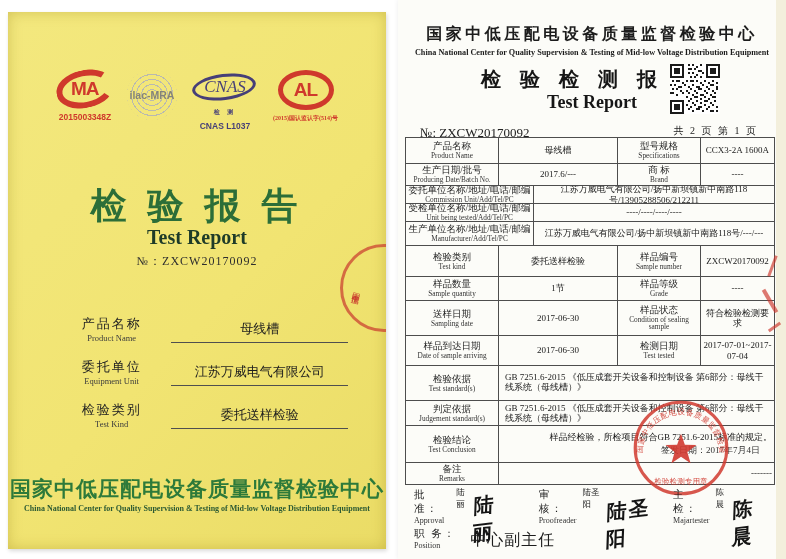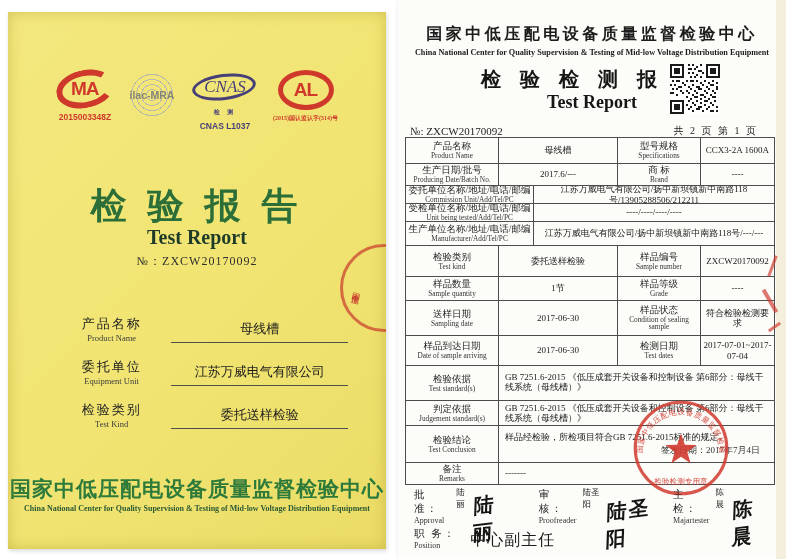--- a/index.html
+++ b/index.html
@@ -68,40 +68,40 @@
     background:#f3efdc; }
   .rep-header { position:absolute; top:24px; width:100%; text-align:center;
     font-size:16px; font-weight:bold; color:#1c1c1c; letter-spacing:3.5px; }
   .rep-header-en { position:absolute; top:48px; width:100%; text-align:center;
     font-size:8.2px; font-weight:bold; color:#1c1c1c; }
   .rep-title { position:absolute; top:66px; width:100%; text-align:center;
     font-size:20px; font-weight:bold; color:#161616; letter-spacing:7px; }
   .rep-title-en { position:absolute; top:92px; width:100%; text-align:center;
     font-size:18px; font-weight:bold; color:#161616; }
   .qr { position:absolute; left:272px; top:64px; width:50px; height:50px; }
-  .rep-no { position:absolute; left:12px; top:125px; font-size:11px; color:#222; }
+  .rep-no { position:absolute; left:22px; top:125px; font-size:13px; color:#222; }
   .rep-pages { position:absolute; right:28px; top:124px; font-size:10px; color:#222; letter-spacing:2px; }
 
   .tbl { position:absolute; left:7px; top:137px; width:370px;
     border:1px solid #4d4d4d; background:transparent; }
   .trow { display:flex; border-bottom:1px solid #4d4d4d; }
   .trow:last-child { border-bottom:none; }
   .c { border-right:1px solid #4d4d4d; display:flex; flex-direction:column;
     justify-content:center; align-items:center; text-align:center; padding:1px 2px;
     overflow:hidden; }
   .c:last-child { border-right:none; }
   .c .cn { font-size:9.5px; color:#1f1f1f; line-height:1.15; }
   .c .en { font-size:7.3px; color:#333; line-height:1.05; }
   .v { font-size:9px; color:#1a1a1a; line-height:1.15; }
   .L1 { width:93px; } .V1 { width:119px; } .L2 { width:83px; } .VF { flex:1; }
   .LW { width:128px; }
   .h26{height:26px} .h22{height:22px} .h18{height:18px} .h24{height:24px}
   .h31{height:31px} .h35{height:35px} .h30{height:30px} .h25{height:25px}
   .h37{height:37px} .h21{height:21px}
-  .leftv { align-items:flex-start; text-align:left; padding-left:6px; }
+  .leftv { align-items:flex-end; text-align:left; padding-left:6px; }
   .topv { justify-content:flex-start; padding-top:6px; }
   .concl { position:relative; }
   .issue-date { position:absolute; right:14px; bottom:5px; font-size:9px; color:#333; }
 
   .seal { position:absolute; left:227px; top:392px; width:112px; height:112px; }
 
   .redmark { position:absolute; background:transparent; border-left:3px solid rgba(205,50,40,.65); }
   .rm1 { right:12px; top:255px; height:22px; transform:rotate(20deg); }
   .rm2 { right:14px; top:288px; height:26px; transform:rotate(-30deg); border-left-width:4px; }
   .rm3 { right:10px; top:320px; height:14px; transform:rotate(55deg); }
@@ -326,21 +326,21 @@
       <div class="trow h30">
         <div class="c L1">
             <span class="cn">样品到达日期</span>
             <span class="en">Date of sample arriving</span>
           </div>
         <div class="c V1">
             <span class="v">2017-06-30</span>
           </div>
         <div class="c L2">
             <span class="cn">检测日期</span>
-            <span class="en">Test dates</span>
+            <span class="en">Test tested</span>
           </div>
         <div class="c VF">
             <span class="v">2017-07-01~2017-07-04</span>
           </div>
       </div>
       <div class="trow h35">
         <div class="c L1">
             <span class="cn">检验依据</span>
             <span class="en">Test standard(s)</span>
           </div>

